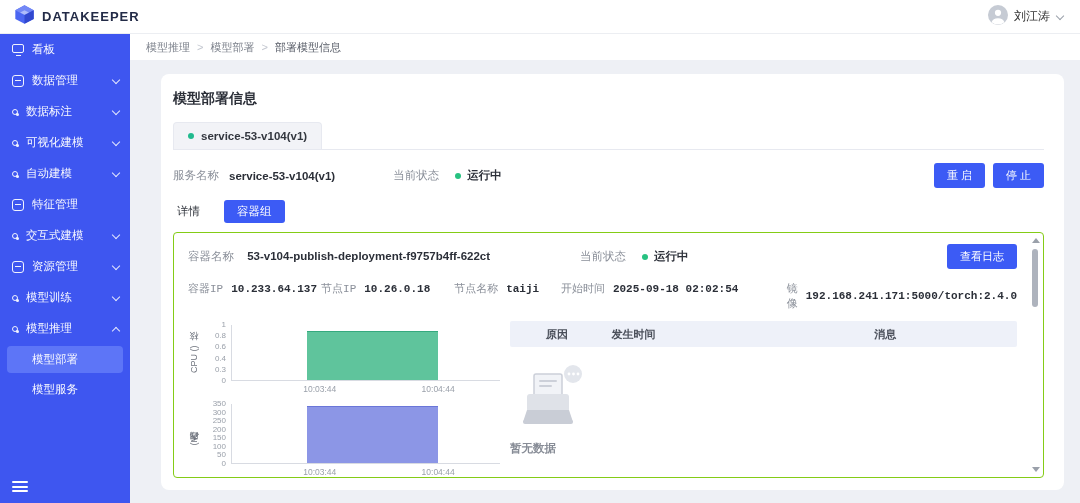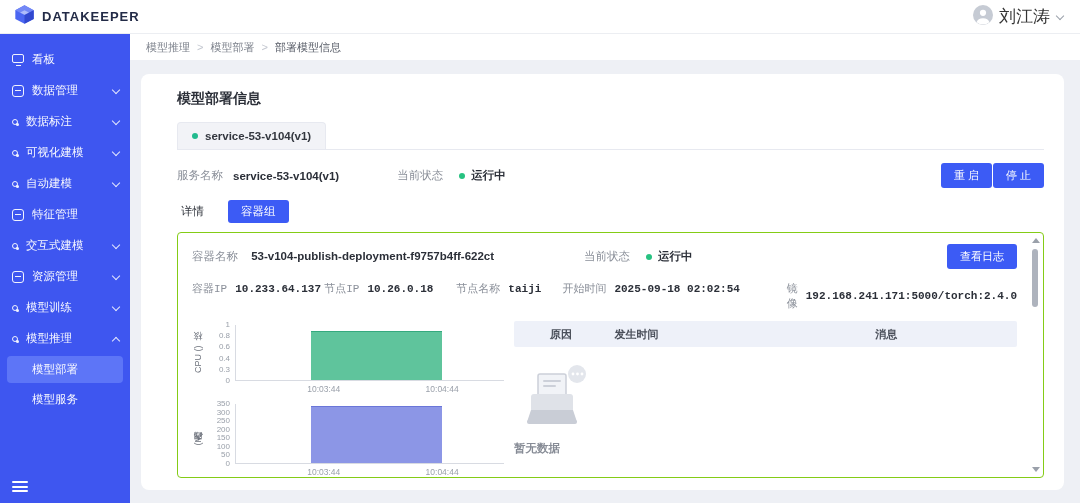--- a/index.html
+++ b/index.html
@@ -5,61 +5,61 @@
   * { margin:0; padding:0; box-sizing:border-box; }
   html,body { background:#dfe2e8; }
   body { font-family:"Liberation Sans","DejaVu Sans",sans-serif; }
   .app { width:1080px; height:503px; background:#eef0f5; position:relative; overflow:hidden; margin:0 auto; }
 
   
   .topbar { height:34px; background:#fff; border-bottom:1px solid #eceef2; display:flex; align-items:center; justify-content:space-between; padding:0 16px 0 14px; position:relative; z-index:3; }
   .brand { display:flex; align-items:center; gap:7px; }
   .brand-name { font-size:13px; font-weight:bold; letter-spacing:1px; color:#232b47; }
   .userbox { display:flex; align-items:center; gap:6px; cursor:pointer; }
-  .username { font-size:17px; color:#333; }
+  .username { font-size:12px; color:#333; }
   .chev { width:8px; height:8px; position:relative; display:inline-block; }
   .chev::before { content:""; position:absolute; width:5px; height:5px; border-right:1.3px solid currentColor; border-bottom:1.3px solid currentColor; transform:rotate(45deg); top:0; left:1px; }
   .chev.up::before { transform:rotate(-135deg); top:3px; }
   .chev.gray { color:#9aa0aa; }
 
   
   .frame { display:flex; height:469px; }
 
   
-  .sidebar { width:130px; background:#3e56f0; color:#fff; flex-shrink:0; position:relative; padding-top:10px; }
+  .sidebar { width:130px; background:#3e56f0; color:#fff; flex-shrink:0; position:relative; padding-top:0; }
   .sitem { height:31px; display:flex; align-items:center; gap:8px; padding:0 10px 0 12px; font-size:11.5px; color:rgba(255,255,255,.96); cursor:pointer; white-space:nowrap; }
   .sitem .chev { color:#fff; opacity:.85; margin-left:auto; flex-shrink:0; }
   .micon { width:12px; height:12px; border:1.3px solid rgba(255,255,255,.92); border-radius:3px; flex-shrink:0; position:relative; }
   .micon.screen { border-radius:2px; height:9px; margin-top:-2px; }
   .micon.screen::after { content:""; position:absolute; left:2.5px; right:2.5px; bottom:-4px; height:1.5px; background:rgba(255,255,255,.92); }
   .micon.dot::after { content:""; position:absolute; left:3px; top:3px; width:3px; height:3px; background:rgba(255,255,255,.92); border-radius:50%; }
   .micon.bar::after { content:""; position:absolute; left:2px; right:2px; top:4.5px; height:1.3px; background:rgba(255,255,255,.92); }
   .sitem.child { padding-left:32px; height:28px; }
   .sitem.child.active { background:#5d75f7; border-radius:4px; margin:2px 7px; padding-left:25px; height:27px; }
   .collapse-btn { position:absolute; left:12px; bottom:10px; width:16px; height:12px; cursor:pointer; }
   .collapse-btn i { display:block; height:2px; background:#fff; margin-bottom:2.6px; border-radius:1px; }
 
   
   .main { flex:1; display:flex; flex-direction:column; min-width:0; }
   .crumbbar { height:27px; background:#fff; display:flex; align-items:center; gap:7px; padding:0 16px; font-size:11px; color:#7d828c; border-bottom:1px solid #eef0f5; }
   .crumb-sep { color:#c2c6cf; }
   .crumb-current { color:#565b66; }
 
-  .card { flex:1; margin:13px 16px 13px 11px; background:#fff; border-radius:8px; padding:14px 20px 12px 36px; display:flex; flex-direction:column; min-height:0; }
+  .card { flex:1; margin:13px 16px 13px 31px; background:#fff; border-radius:8px; padding:14px 20px 12px 12px; display:flex; flex-direction:column; min-height:0; }
   .page-title { font-size:14px; font-weight:bold; color:#2b2f38; margin:2px 0 14px 0; }
 
   .svc-tabstrip { border-bottom:1px solid #e7e9f0; }
   .svc-tab { display:inline-flex; align-items:center; gap:7px; background:#f2f3f7; border:1px solid #e7e9f0; border-bottom:none; border-radius:4px 4px 0 0; padding:7px 14px; font-size:11.5px; font-weight:bold; color:#33373f; cursor:pointer; }
   .dot { width:6px; height:6px; border-radius:50%; display:inline-block; flex-shrink:0; }
 
   .svc-info { display:flex; align-items:center; margin:13px 0 10px 0; font-size:11.5px; }
   .lbl { color:#8a8f99; margin-right:10px; }
   .val { color:#2b2f38; font-weight:bold; }
   .statuswrap { display:flex; align-items:center; gap:6px; margin-left:58px; }
-  .btns { margin-left:auto; display:flex; gap:1px; }
+  .btns { margin-left:auto; display:flex; gap:8px; }
   .btn { background:#3c5bf5; color:#fff; border:none; font-size:11px; padding:5px 13px; border-radius:3px; cursor:pointer; font-family:inherit; }
 
   .subtabs { display:flex; align-items:center; gap:22px; margin:2px 0 9px 2px; font-size:11.5px; }
   .subtab { color:#33373f; cursor:pointer; padding:4px 2px; }
   .subtab.active { background:#3c5bf5; color:#fff; border-radius:3px; padding:4px 13px; }
 
   
   .panel { flex:1; border:1px solid #84cc16; border-radius:4px; position:relative; padding:11px 26px 6px 14px; min-height:0; overflow:hidden; }
   .prow1 { display:flex; align-items:center; font-size:11.5px; }
   .prow1 .grp1 { min-width:392px; }

